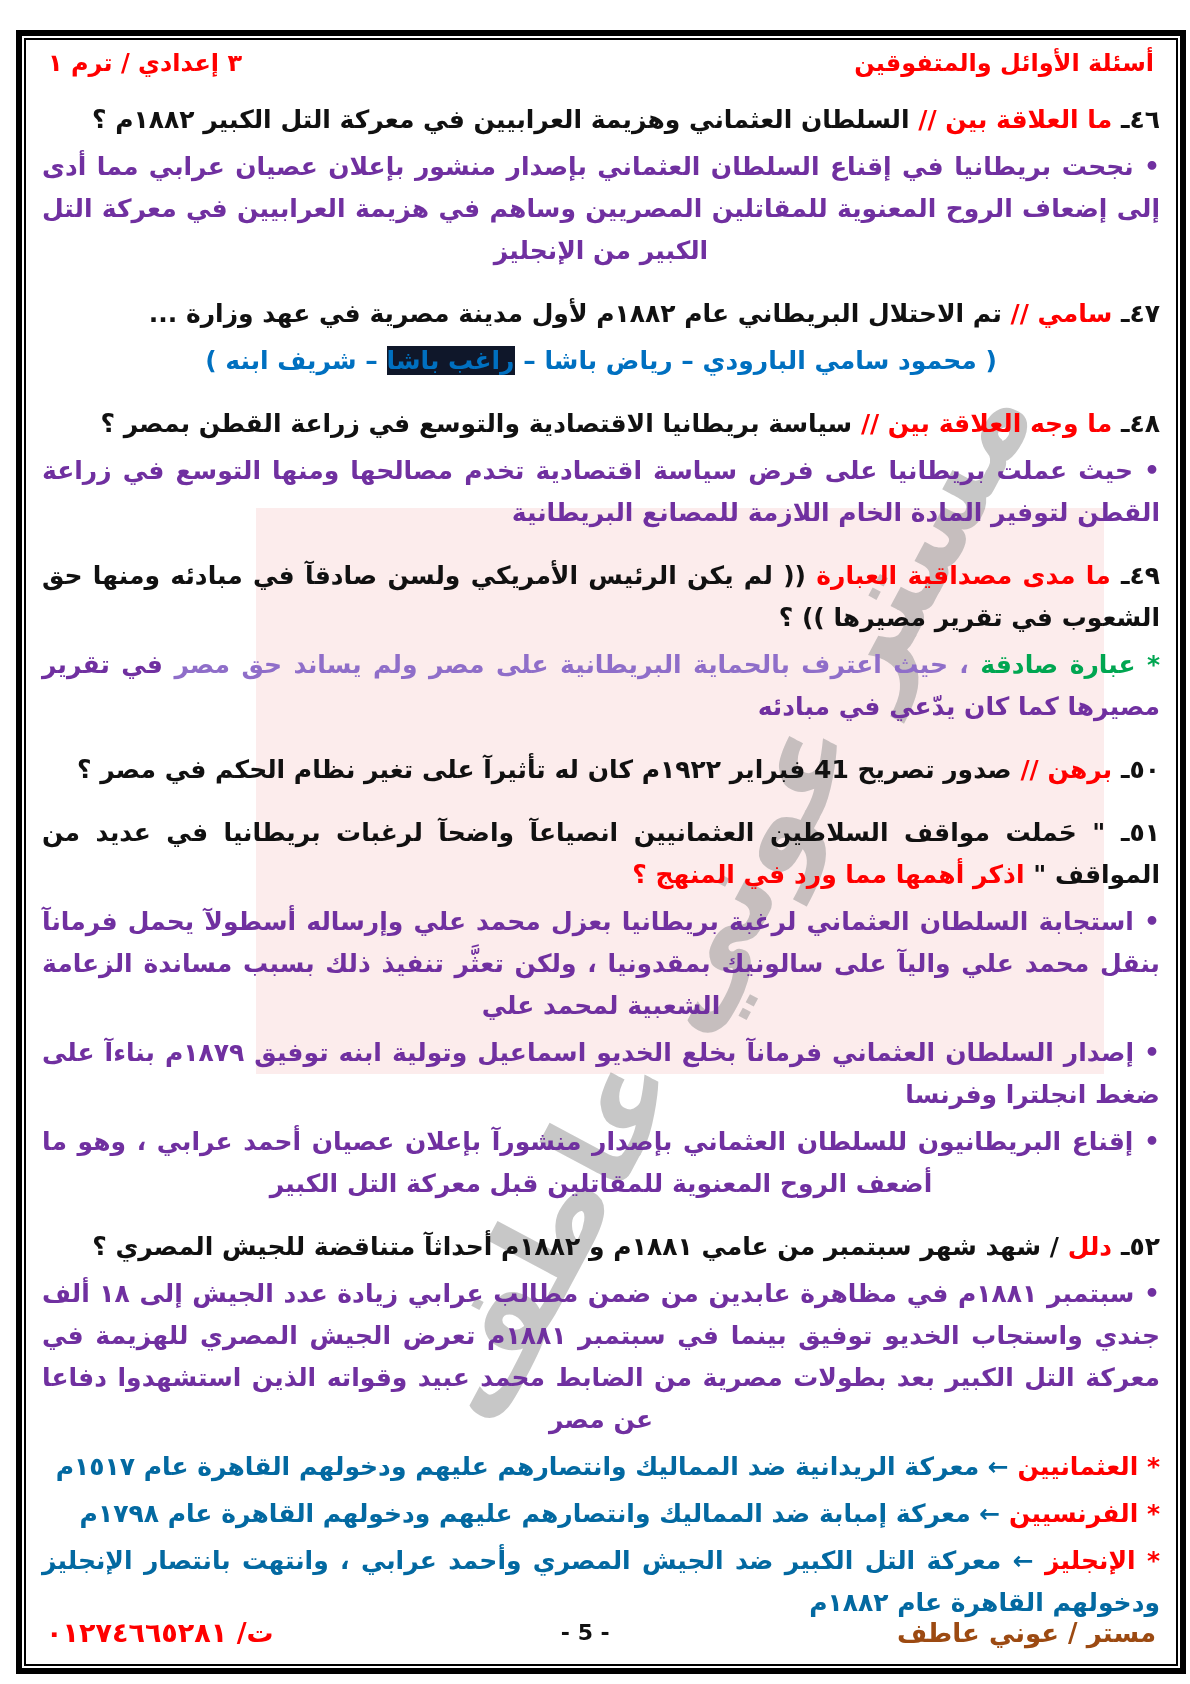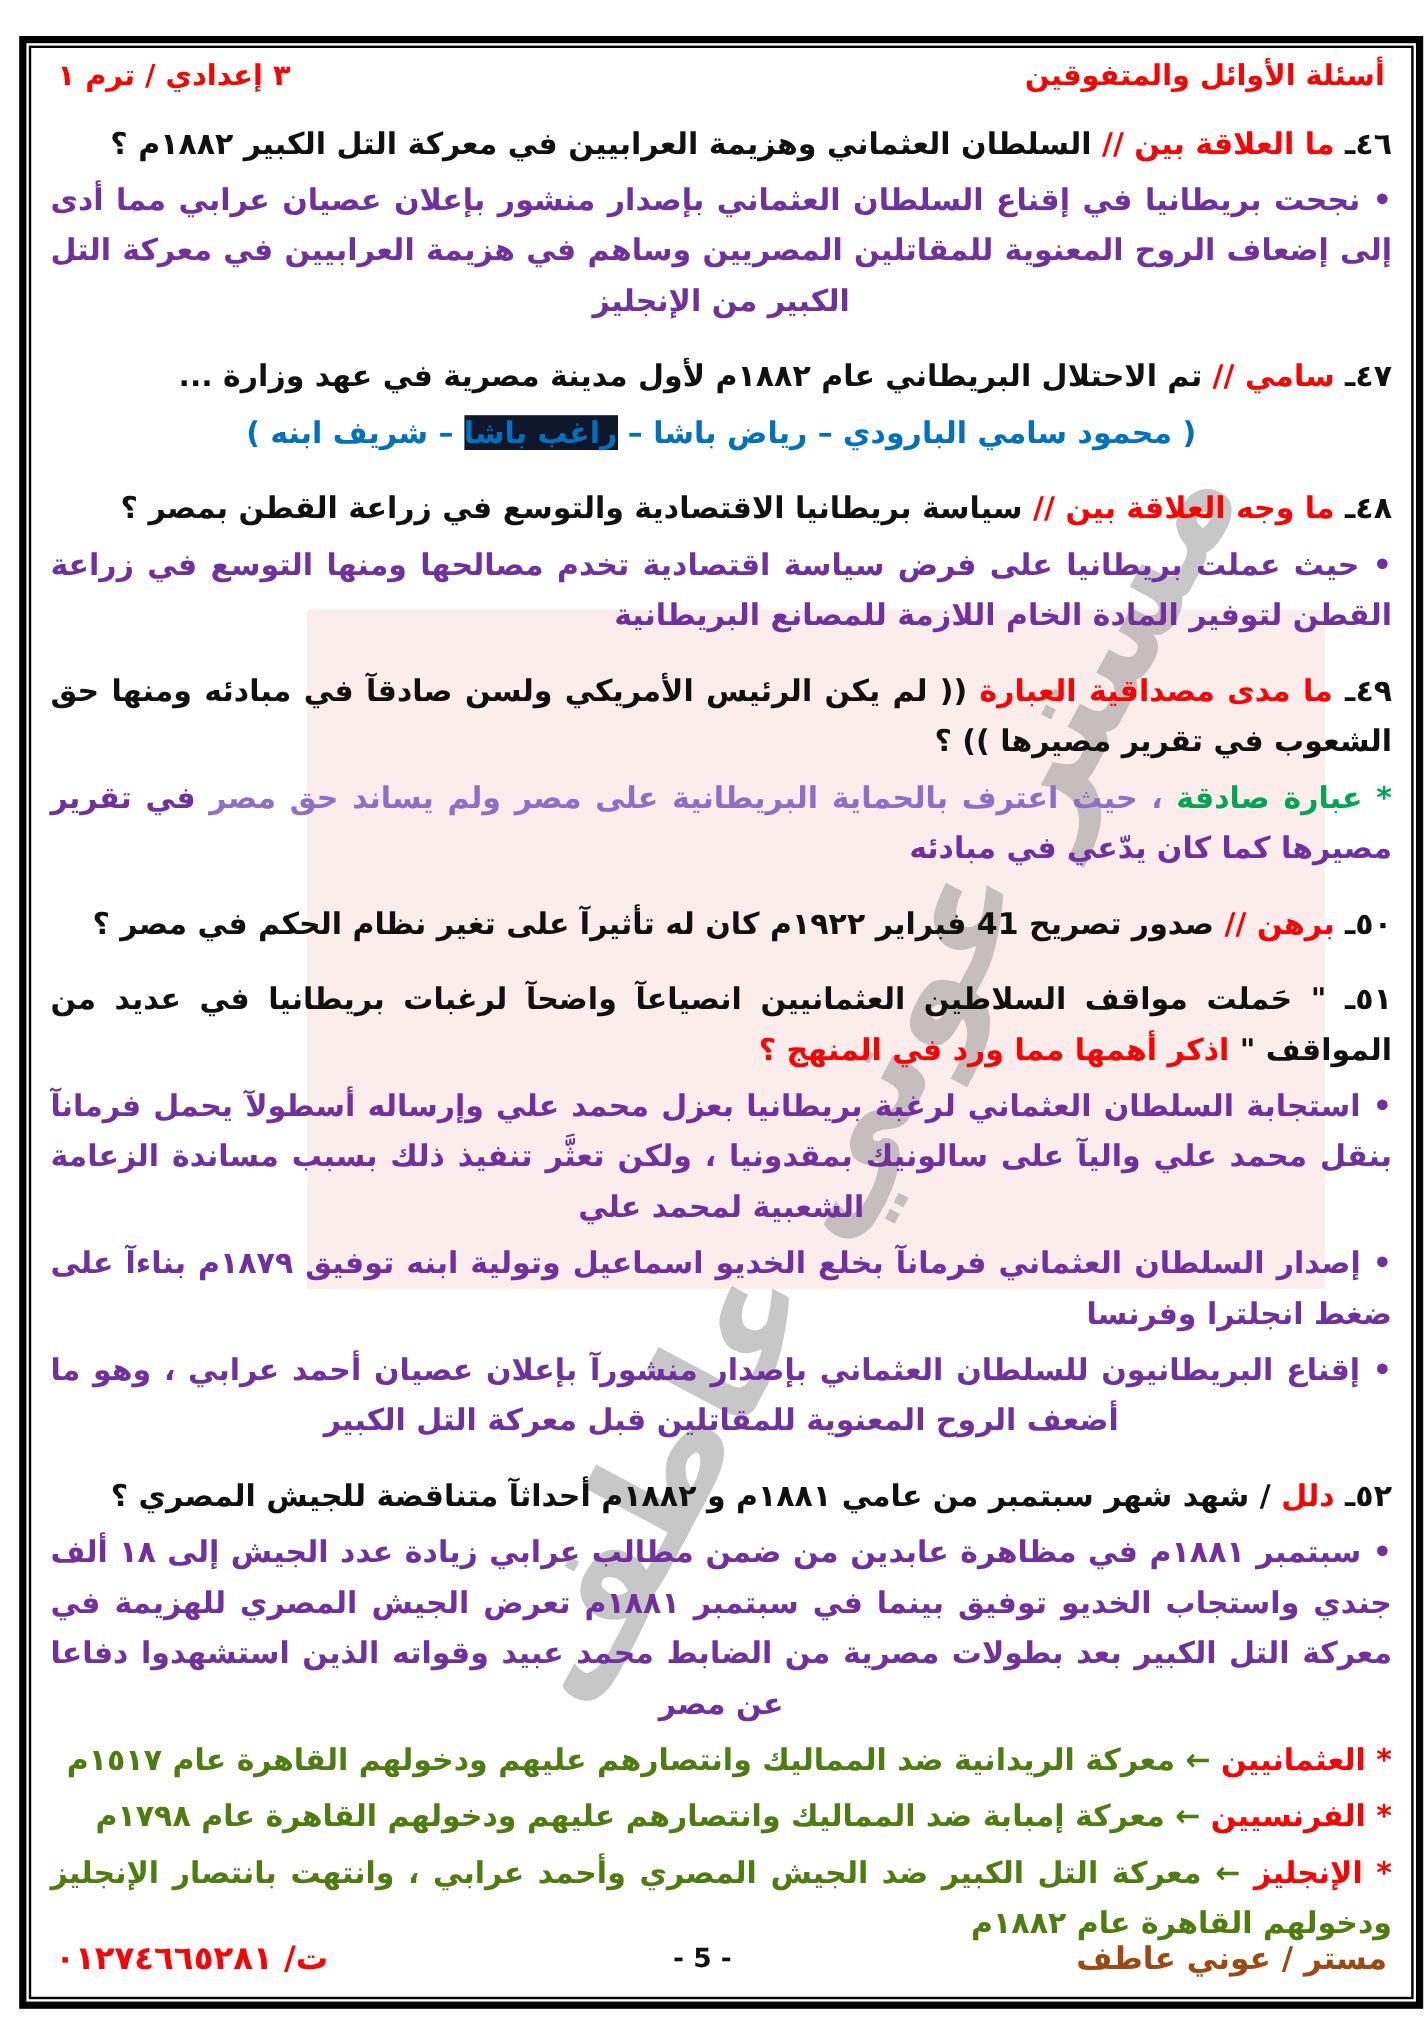--- a/index.html
+++ b/index.html
@@ -26,21 +26,21 @@
   p.q{margin-top:21px;}
   p.center-last{text-align-last:center;}
   p.opts{text-align:center;color:#0070C0;}
 
   .red{color:#f00;}
   .blk{color:#111;}
   .purple{color:#7030A0;}
   .violet{color:#8F6EC9;}
   .green{color:#00A651;}
   .blue{color:#0070C0;}
-  .brown{color:#4d7c0f;}
+  .brown{color:#0369a1;}
   .hl{background:#0f172a;}
 
   .purple-p{color:#7030A0;}
 
   .footer{position:absolute;left:20px;right:20px;bottom:16px;display:flex;
           justify-content:space-between;align-items:center;direction:rtl;z-index:1;}
   .footer .name{color:#9C4A12;font-size:26px;}
   .footer .pagenum{color:#111;font-size:22px;font-family:"DejaVu Sans", sans-serif;}
   .footer .phone{color:#f00;font-size:27px;}
 </style>

